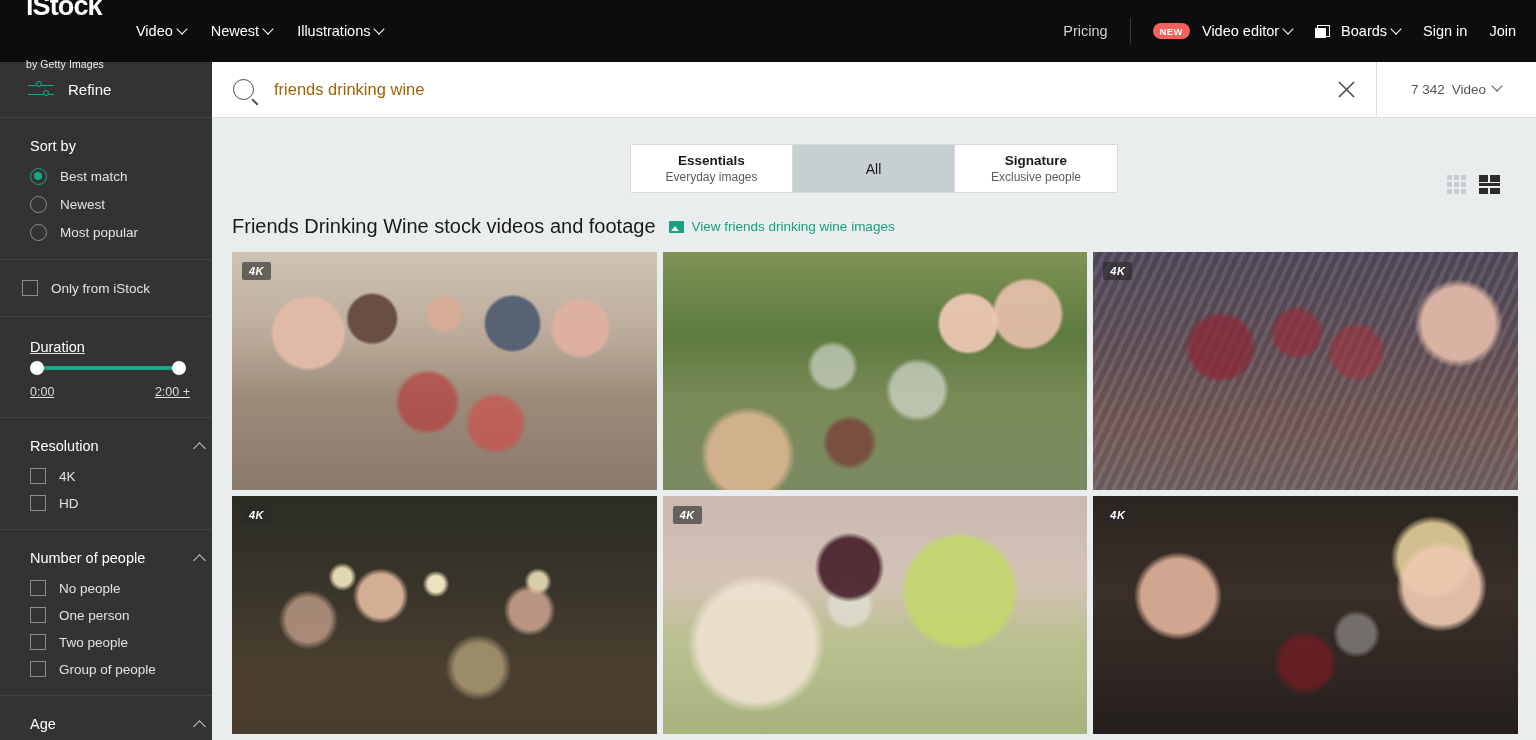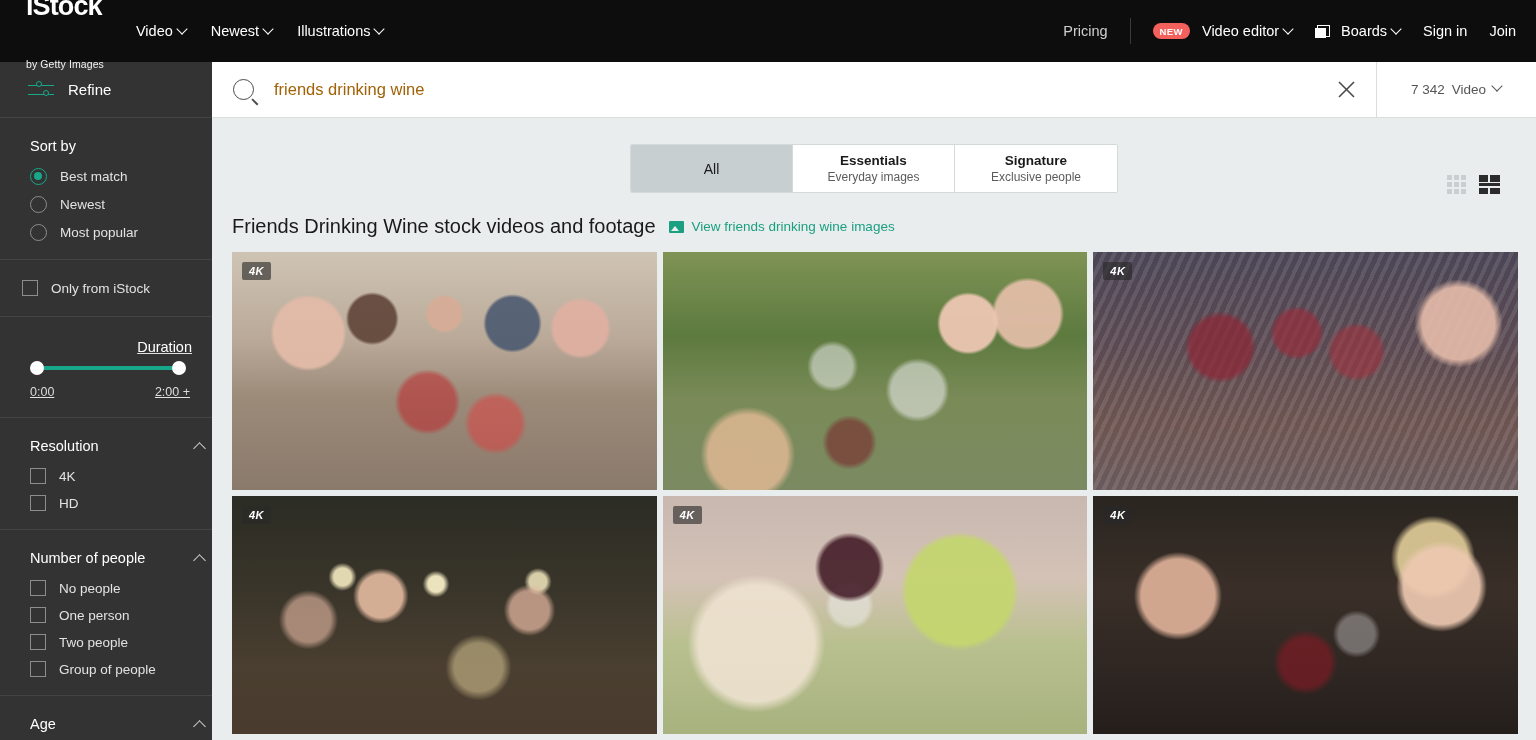--- a/index.html
+++ b/index.html
@@ -65,21 +65,21 @@
     content: ""; position: absolute; left: 0; bottom: 0;
     width: 11px; height: 10px; background: #fff;
   }
 
   
   .body-wrap { display: flex; height: 678px; width: 100%; }
 
   
   .sidebar {
     width: 212px; min-width: 212px; background: #333333;
-    color: #e2e2e2; overflow: hidden; text-align: right;
+    color: #e2e2e2; overflow: hidden;
   }
   .refine-head {
     height: 56px; display: flex; align-items: center; gap: 14px;
     padding: 0 0 0 28px;
     border-bottom: 1px solid #444;
   }
   .refine-icon { width: 26px; height: 18px; position: relative; }
   .refine-icon .bar {
     position: absolute; left: 0; width: 26px; height: 1.6px; background: #16a888;
   }
@@ -463,26 +463,26 @@
         <span class="count-num">7 342</span>
         <span class="count-type">Video</span>
         <span class="caret-dark"></span>
       </div>
     </div>
 
     <div class="content">
 
       <div class="tabs-row">
         <div class="tabs">
-          <div class="tab active">
-            <span class="tab-main">All</span>
-          </div>
           <div class="tab">
             <span class="tab-main">Essentials</span>
             <span class="tab-sub">Everyday images</span>
+          </div>
+          <div class="tab active">
+            <span class="tab-main">All</span>
           </div>
           <div class="tab">
             <span class="tab-main">Signature</span>
             <span class="tab-sub">Exclusive people</span>
           </div>
         </div>
       </div>
 
       <div class="title-row">
         <h1 class="page-title">Friends Drinking Wine stock videos and footage</h1>

